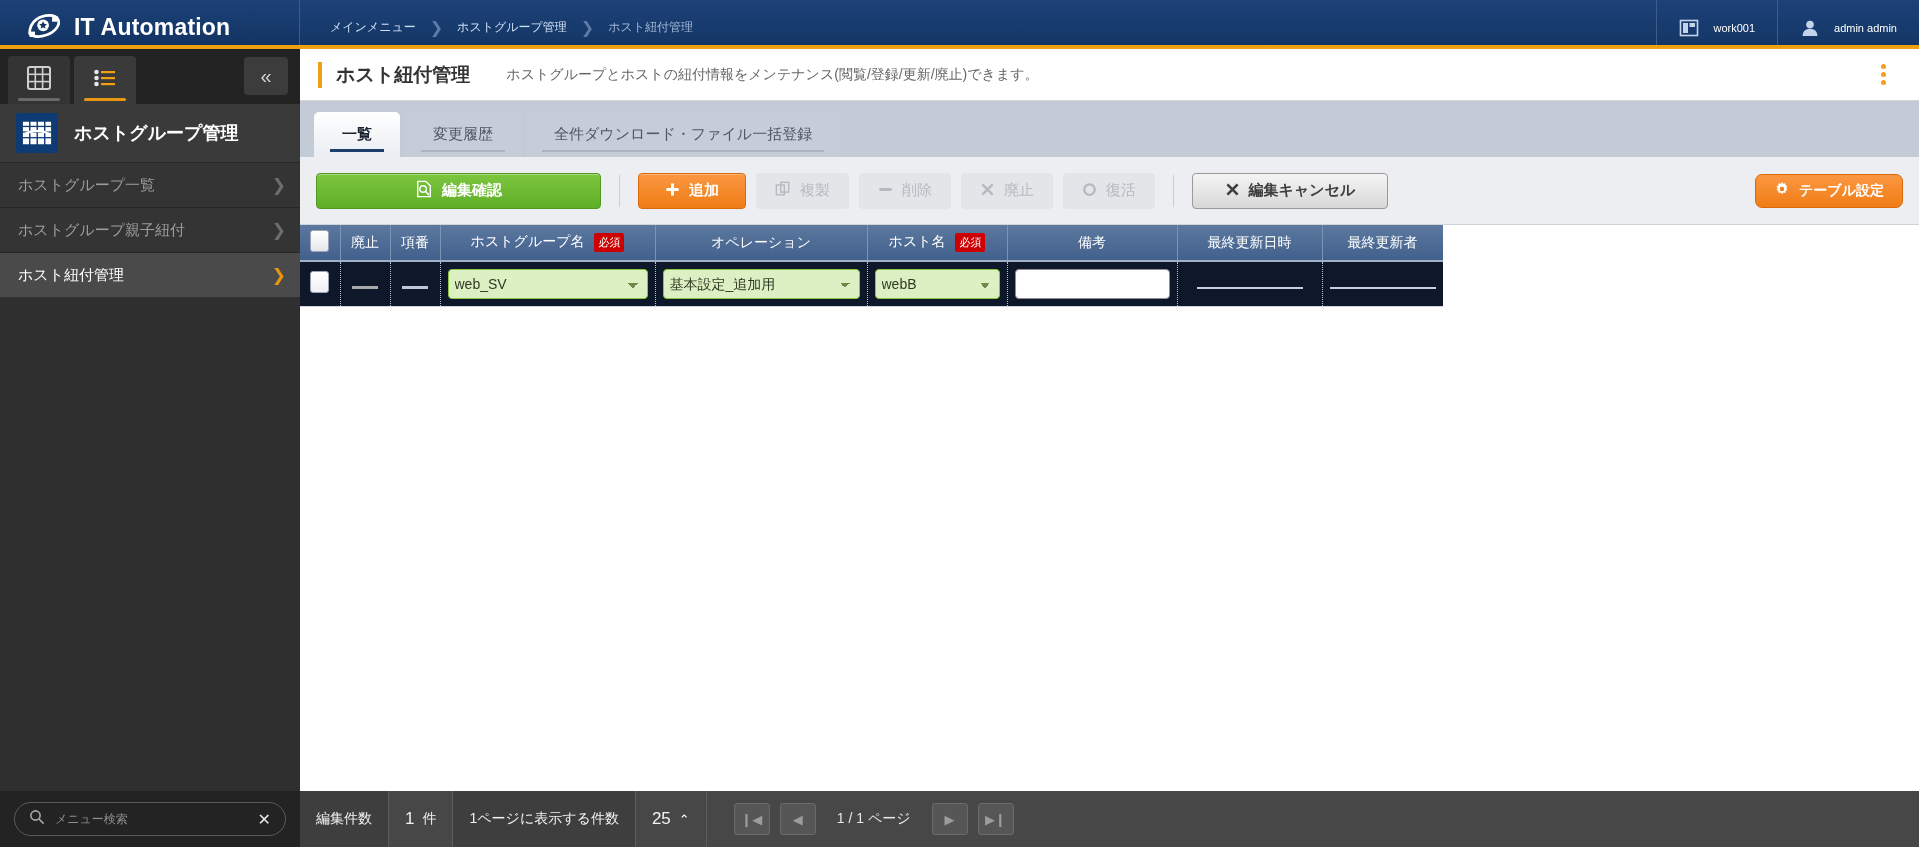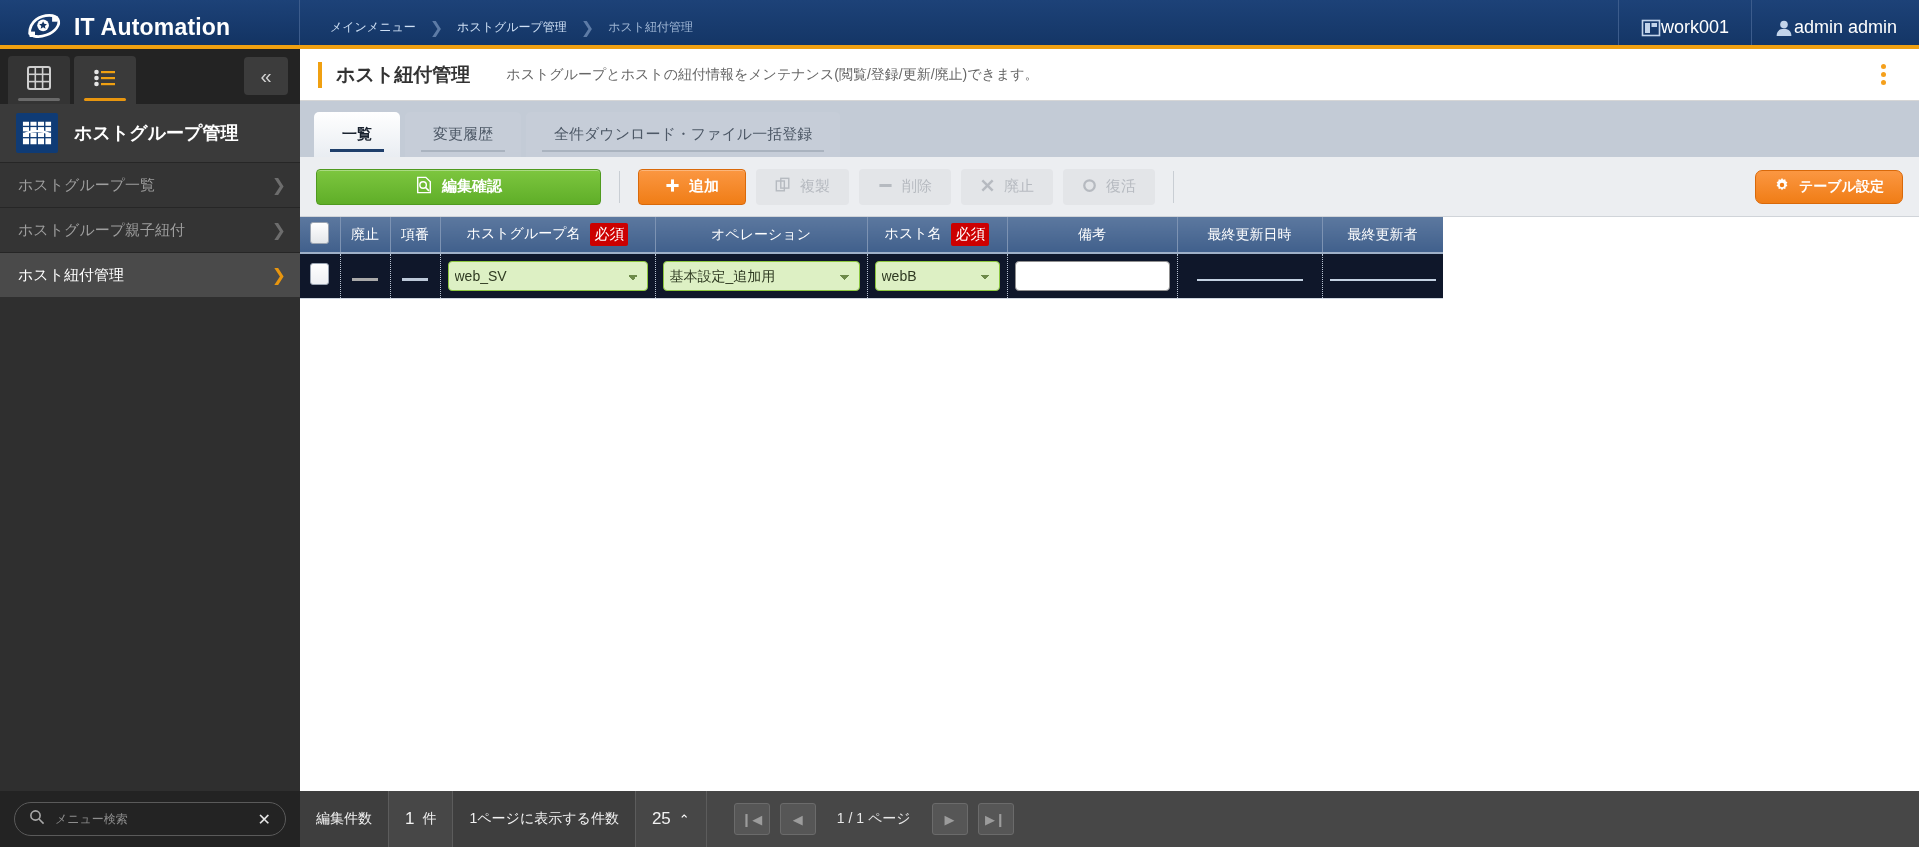--- a/index.html
+++ b/index.html
@@ -29,22 +29,22 @@
   .crumbs {
     flex: 1; display: flex; align-items: center; gap: 14px; padding-left: 30px;
   }
   .crumb { color: #cfe0f5; font-size: 12px; white-space: nowrap; text-align: center; }
   .crumb.last { color: #9fb6d4; }
   .crumb-sep {
     color: #5d7ba6; font-size: 16px; line-height: 1;
   }
   .topright { display: flex; align-items: stretch; }
   .tr-cell {
-    display: flex; align-items: center; gap: 0; padding: 0 22px;
-    border-left: 1px solid #3c5c8c; color: #fff; font-size: 18px;
+    display: flex; align-items: center; gap: 14px; padding: 0 22px;
+    border-left: 1px solid #3c5c8c; color: #fff; font-size: 11px;
     white-space: nowrap;
   }
   .icon-win, .icon-user { width: 20px; height: 20px; flex: none; }
 
   .orangeline {
     position: absolute; top: 45px; left: 0; width: 1919px; height: 4px;
     background: #f0a011;
   }
 
   
@@ -144,21 +144,21 @@
     content: ""; position: absolute; bottom: 5px; left: 16px; right: 16px;
     height: 2px; background: #aab3bf;
   }
   .tab.active {
     background: linear-gradient(to bottom, #ffffff 0%, #e9edf2 100%);
     color: #1a2330; font-weight: bold;
   }
   .tab.active::after { background: #1f3f6b; height: 3px; }
 
   .toolbar {
-    height: 60px; background: #eceef1; border-bottom: 1px solid #d0d4d9;
+    height: 68px; background: #eceef1; border-bottom: 1px solid #d0d4d9;
     display: flex; align-items: center; padding: 0 16px; gap: 10px;
   }
   .btn {
     height: 36px; border-radius: 4px; display: flex; align-items: center;
     justify-content: center; gap: 9px; font-size: 15px; padding: 0 18px;
     white-space: nowrap; border: 1px solid transparent; user-select: none;
   }
   .btn-green {
     width: 285px; background: linear-gradient(to bottom, #7dc63f 0%, #5fae28 100%);
     border-color: #4f9a1f; color: #fff; font-weight: bold;
@@ -188,21 +188,21 @@
   table.grid { border-collapse: collapse; table-layout: fixed; }
   table.grid thead th {
     background: linear-gradient(to bottom, #5c789f 0%, #41608c 100%);
     color: #fff; font-size: 14px; font-weight: normal; height: 36px;
     border-right: 1px solid #7d93b3; border-bottom: 1px solid #2f4straight;
     border-bottom: 1px solid #2f4straight; padding: 0 6px;
     white-space: nowrap; text-align: center;
   }
   table.grid thead th { border-bottom: 2px solid #9fb0c7; }
   .req {
-    display: inline-block; background: #cc0000; color: #fff; font-size: 15px;
+    display: inline-block; background: #cc0000; color: #fff; font-size: 11px;
     padding: 2px 4px; border-radius: 2px; margin-left: 6px; vertical-align: middle;
   }
   table.grid tbody td {
     height: 45px; border-right: 1px dotted #b9c4d3; border-bottom: 1px solid #cfd6df;
     padding: 0 7px; text-align: center; background: #0f172a; font-size: 14px;
   }
   td.cellgray { background: #eef1f5; }
   .hdr-chk, .row-chk {
     width: 19px; height: 22px; border: 1px solid #9aa4b2; border-radius: 3px;
     background: linear-gradient(to bottom,#ffffff,#eef0f3); display: inline-block;
@@ -442,20 +442,29 @@
     </div>
     <div class="btn btn-dis">
       <span>
         <svg viewBox="0 0 16 16" width="15" height="15">
           <circle cx="8" cy="8" r="5.6" fill="none" stroke="#b6bac0" stroke-width="2.4"></circle>
         </svg>
       </span>
       <span>復活</span>
     </div>
     <div class="vsep"></div>
+    <div class="btn btn-gray">
+      <span>
+        <svg viewBox="0 0 16 16" width="15" height="15">
+          <line x1="2.5" y1="2.5" x2="13.5" y2="13.5" stroke="#3e3e3e" stroke-width="2.8"></line>
+          <line x1="13.5" y1="2.5" x2="2.5" y2="13.5" stroke="#3e3e3e" stroke-width="2.8"></line>
+        </svg>
+      </span>
+      <span>編集キャンセル</span>
+    </div>
     <div class="btn btn-tablecfg">
       <span>
         <svg viewBox="0 0 18 18" width="16" height="16">
           <path d="M9 1.2 l1.4 1.9 2.3-.5 .4 2.3 2 1.1 -1.2 2 1.2 2 -2 1.1 -.4 2.3 -2.3-.5 -1.4 1.9 -1.4-1.9 -2.3 .5 -.4-2.3 -2-1.1 1.2-2 -1.2-2 2-1.1 .4-2.3 2.3 .5 Z" fill="#ffffff"></path>
           <circle cx="9" cy="9" r="2.5" fill="#f07d16"></circle>
         </svg>
       </span>
       <span>テーブル設定</span>
     </div>
   </div>

